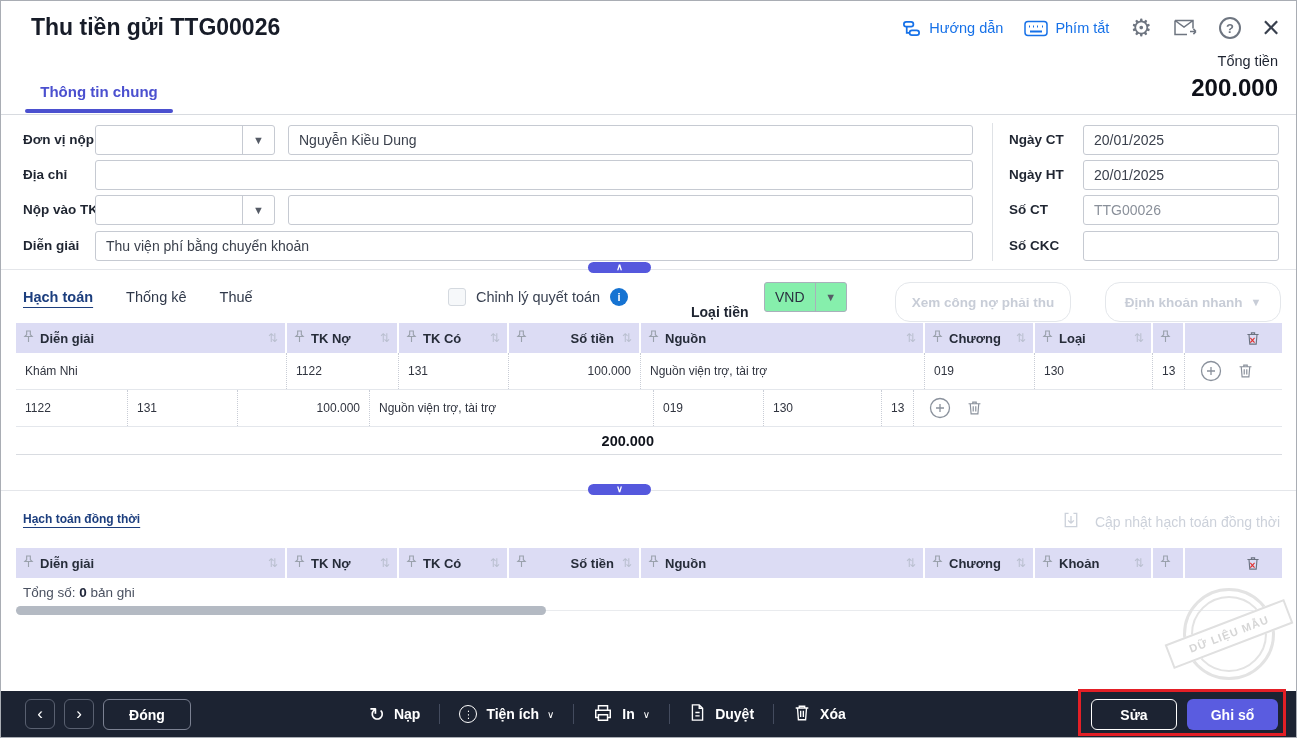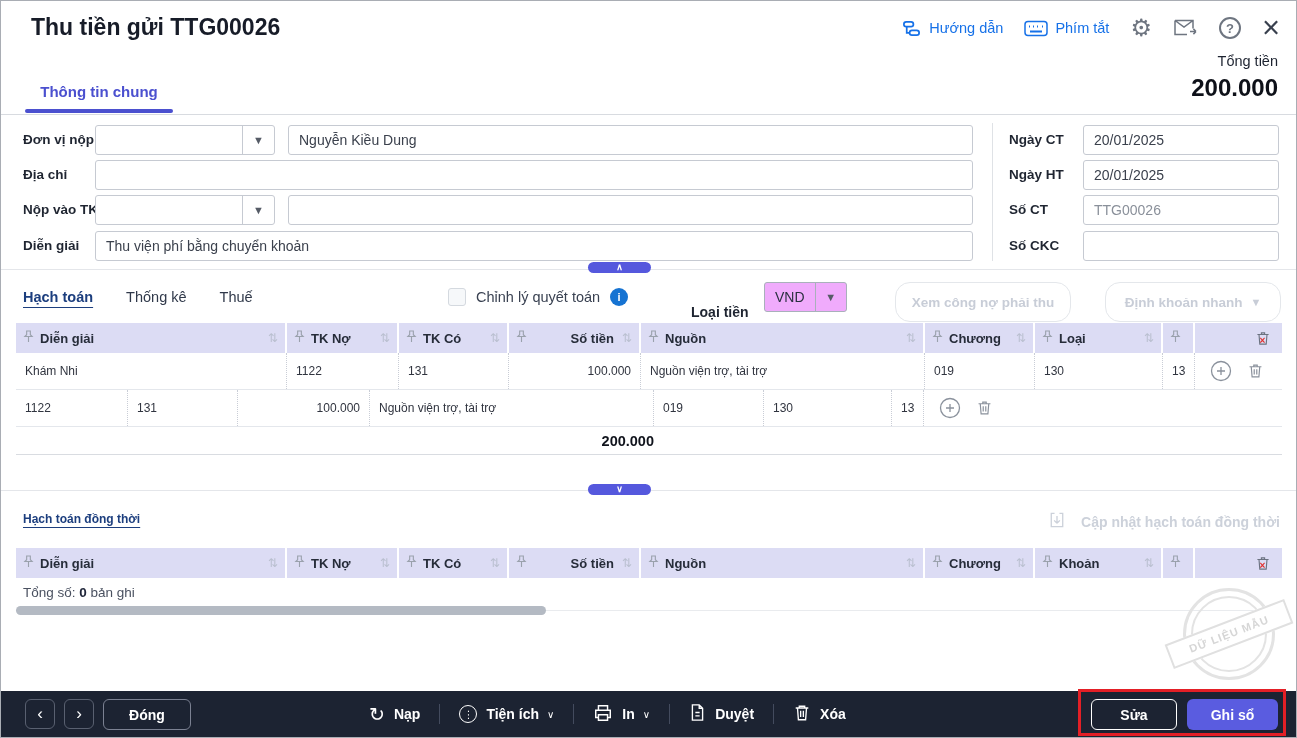--- a/index.html
+++ b/index.html
@@ -36,49 +36,49 @@
 
   
   .section-tabs{position:absolute;left:22px;top:288px;display:flex;gap:33px;font-size:14.5px;color:#30394a}
   .stab{cursor:pointer}
   .stab.active{font-weight:700;color:#1c3e7e;text-decoration:underline;text-underline-offset:5px}
   .chk-group{position:absolute;left:447px;top:287px;display:flex;align-items:center;gap:10px}
   .checkbox{width:18px;height:18px;border:1px solid #d4d9df;background:#f6f8fa;border-radius:3px;cursor:pointer}
   .chk-label{font-size:14.5px;color:#3a4252}
   .info-dot{width:18px;height:18px;border-radius:50%;background:#1673d2;color:#fff;font-size:11px;font-weight:700;display:flex;align-items:center;justify-content:center;cursor:pointer}
   .cur-label{position:absolute;left:690px;top:296px;font-size:14px;font-weight:700;color:#1f2531;line-height:31px}
-  .cur-combo{left:763px;top:281px;width:83px;background:#f0abfc}
+  .cur-combo{left:763px;top:281px;width:83px;background:#86efac}
   .cur-combo .caret-box{border-left:1px solid #a9b0bb}
   .cur-combo{border:1px solid #a9b0bb}
   .pillbtn{position:absolute;top:281px;height:40px;border:1px solid #e4e7eb;border-radius:15px;color:#c8cdd7;font-size:13.5px;font-weight:700;display:flex;align-items:center;justify-content:center;gap:8px;background:#fff;cursor:default}
 
   
   .grid{position:absolute;left:15px;width:1266px}
   .ghead{display:flex;height:30px;background:#dcdcf4}
   .gh{display:flex;align-items:center;padding:0 7px;font-size:13px;font-weight:700;color:#262c39;border-right:2px solid #fff;cursor:pointer;overflow:hidden}
   .gh:last-child{border-right:none}
   .gh .pin{color:#9aa1ac;margin-right:6px;flex:none}
   .gh .sort{margin-left:auto;color:#b9bfcf;font-size:12px;font-weight:400}
   .gh.num .lbl{margin-left:auto}
   .gh.num .sort{margin-left:8px}
   .grow{display:flex;height:37px;border-bottom:1px solid #e4e7ec;background:#fff}
   .gc{display:flex;align-items:center;padding:0 9px;font-size:12px;color:#30343f;border-right:1px dotted #c9cdd6;overflow:hidden;white-space:nowrap}
   .gc:last-child{border-right:none}
   .gc.num{justify-content:flex-end}
-  .c0{width:271px}.c1{width:112px}.c2{width:110px}.c3{width:132px}.c4{width:284px}.c5{width:110px}.c6{width:128px}.c7{width:32px}.c8{width:83px;flex:none}
+  .c0{width:271px}.c1{width:112px}.c2{width:110px}.c3{width:132px}.c4{width:284px}.c5{width:110px}.c6{width:118px}.c7{width:32px}.c8{width:83px;flex:none}
   .gtotal{display:flex;height:28px;border-bottom:1px solid #d9dce1;align-items:center}
   .gtotal .amount{width:647px;text-align:right;padding-right:9px;font-size:14.5px;font-weight:700;color:#10131c}
   .acts{display:flex;align-items:center;justify-content:center;gap:15px;border-right:none}
   .plus-circle,.row-trash{color:#8a919c;cursor:pointer;display:flex}
   .hdr-trash{margin-left:auto;position:relative;color:#6b7280;cursor:pointer;display:flex}
   .hdr-trash .redx{position:absolute;left:4.5px;top:6px;color:#e0312e;font-size:10px;font-weight:700;line-height:10px}
 
   
   .sim-link{position:absolute;left:22px;top:511px;font-size:12px;font-weight:700;color:#1c3e7e;text-decoration:underline;text-underline-offset:4px;cursor:pointer}
-  .sim-update{position:absolute;right:16px;top:510px;display:flex;align-items:center;gap:15px;color:#ccd1da;font-size:14px;font-weight:700;cursor:default}
+  .sim-update{position:absolute;right:16px;top:510px;display:flex;align-items:center;gap:15px;color:#ccd1da;font-size:14px;font-weight:400;cursor:default}
   .count-line{position:absolute;left:22px;top:584px;font-size:13.5px;color:#4a5160}
   .count-line b{color:#20263a}
   .hscroll-track{position:absolute;left:15px;top:609px;width:1266px;border-top:1px solid #e9ebee}
   .hscroll-thumb{position:absolute;left:15px;top:605px;width:530px;height:9px;border-radius:5px;background:#b4bac3;cursor:pointer}
 
   
   .stamp{position:absolute;left:1158px;top:583px;width:140px;height:100px;pointer-events:none}
   .stamp .ring{position:absolute;border:3px solid #e3e3e3;border-radius:50%}
   .stamp .r1{left:24px;top:4px;width:92px;height:92px}
   .stamp .r2{left:32px;top:12px;width:76px;height:76px;border-width:2px}

